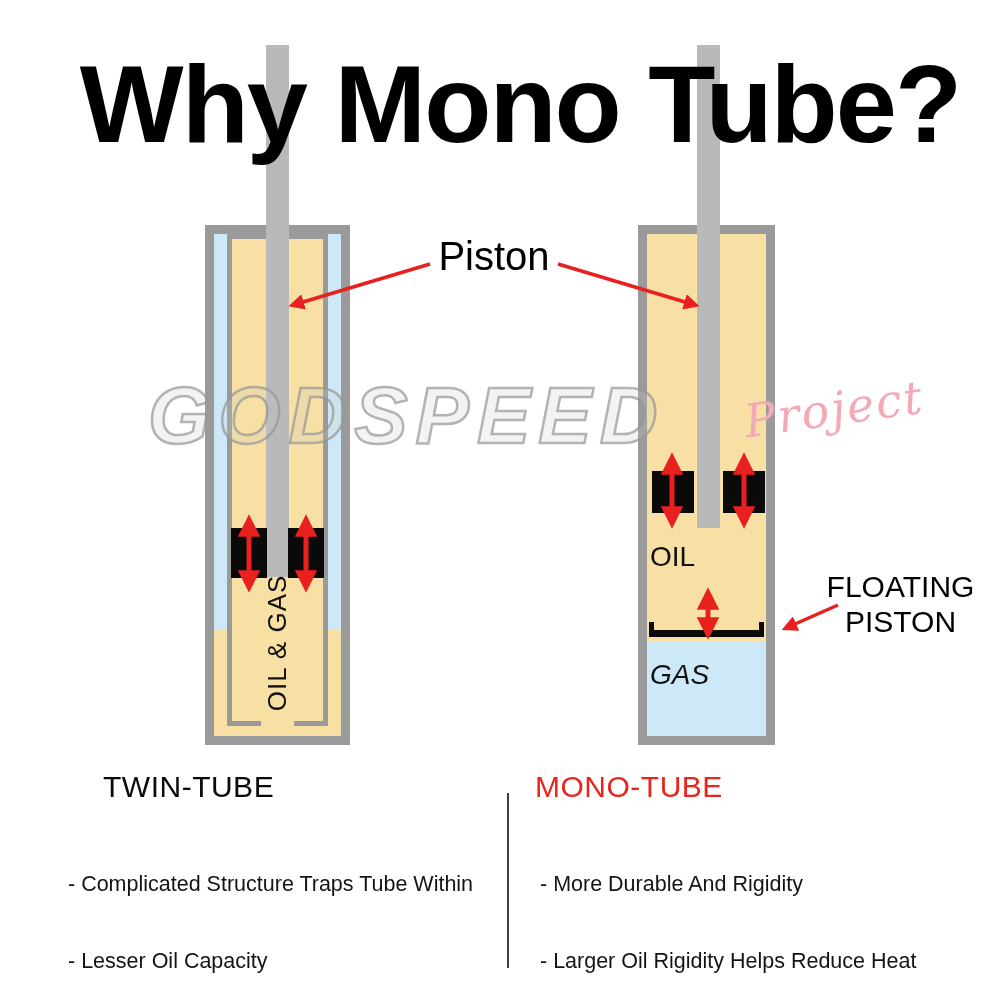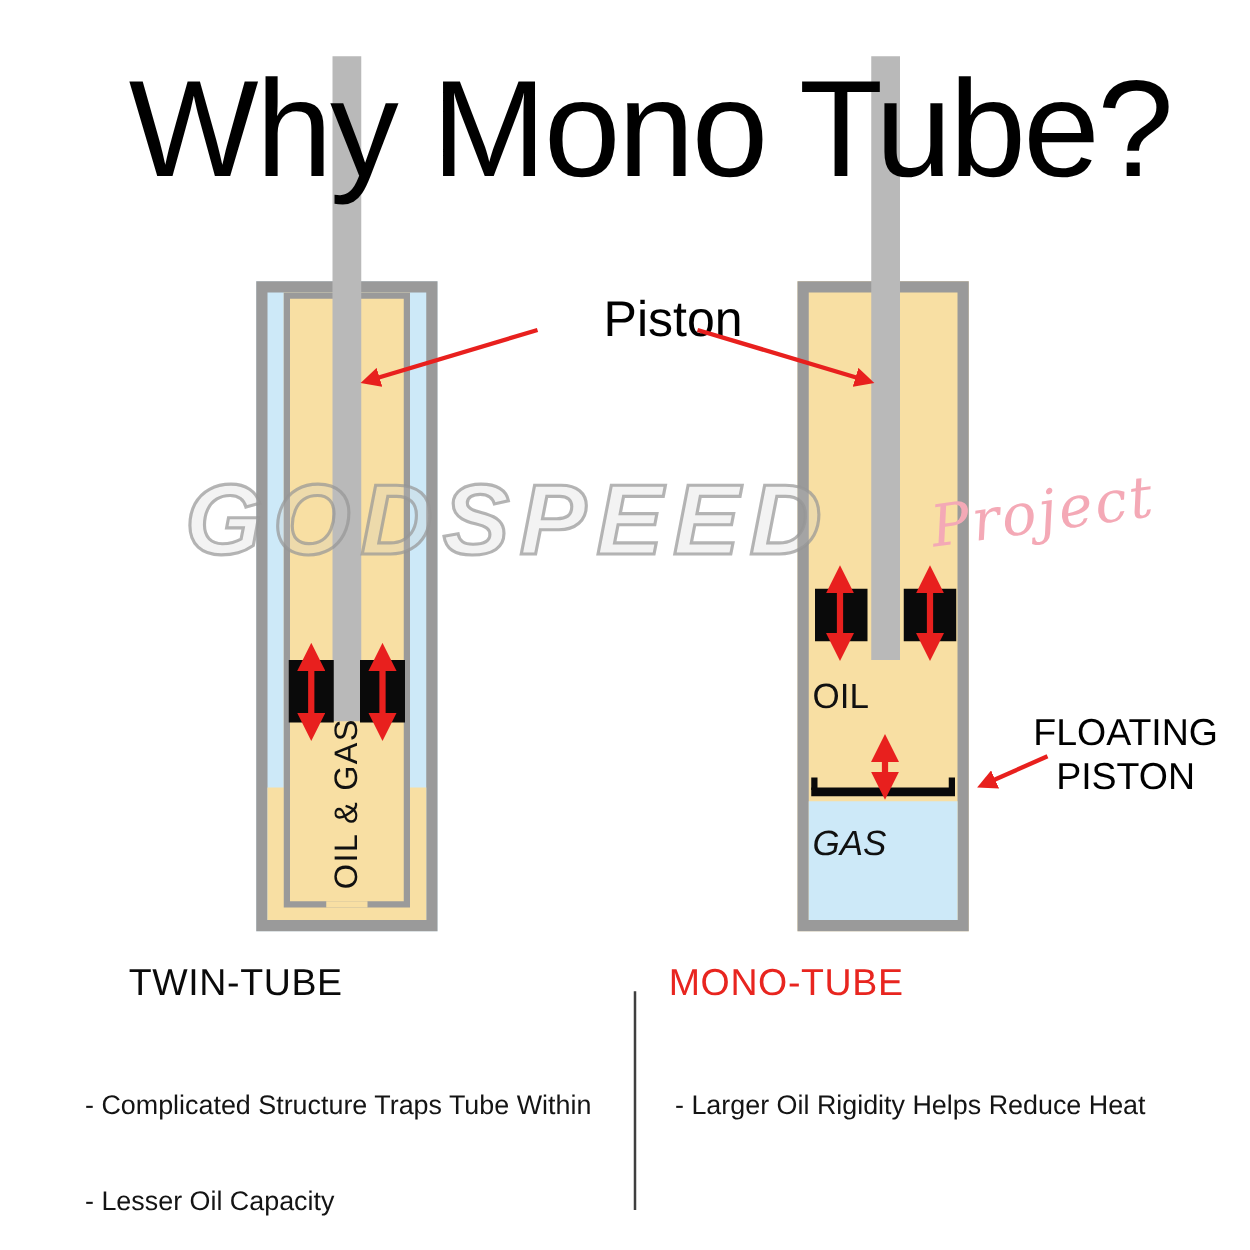--- a/index.html
+++ b/index.html
@@ -3,21 +3,21 @@
 <meta charset="utf-8">
 <style>
   * { margin:0; padding:0; box-sizing:border-box; }
   html,body { background:#ffffff; }
   .canvas {
     position:relative; width:1000px; height:1000px; background:#fff;
     overflow:hidden; font-family:"Liberation Sans","DejaVu Sans",sans-serif; color:#000;
   }
   .title {
     position:absolute; top:40px; left:0; width:100%; text-align:center;
-    font-size:110px; font-weight:400; letter-spacing:-2px; z-index:5;padding-left:40px;
+    font-size:110px; font-weight:700; letter-spacing:-2px; z-index:5;padding-left:40px;
   }
   
   .rod { position:absolute; width:23px; background:#b9b9b9; z-index:3; }
   .rod-left  { left:266px; top:45px; height:532px; }
   .rod-right { left:697px; top:45px; height:483px; }
   
   .tube { position:absolute; top:225px; height:520px; border:9px solid #9a9a9a; z-index:1; }
   .tube-left  { left:205px; width:145px; background:#cde9f8; }
   .tube-right { left:638px; width:137px; background:#f8dfa3; }
   .tt-bottom-oil { position:absolute; left:0; right:0; bottom:0; height:106px; background:#f8dfa3; }
@@ -35,21 +35,21 @@
   .pb-r1 { left:652px; top:471px; width:42px; height:42px; }
   .pb-r2 { left:723px; top:471px; width:42px; height:42px; }
   
   .oilgas-label { position:absolute; left:277px; top:643px; transform:translate(-50%,-50%) rotate(-90deg);
                   font-size:26px; letter-spacing:1px; white-space:nowrap; color:#111; z-index:4; }
   .oil-label, .gas-label { position:absolute; left:650px; width:120px; text-align:left;
                   font-size:28px; color:#111; z-index:4; }
   .oil-label { top:541px; }
   .gas-label { top:659px;font-style:italic; }
   
-  .piston-label { position:absolute; left:394px; top:234px; width:200px; text-align:right;
+  .piston-label { position:absolute; left:394px; top:234px; width:200px; text-align:center;
                   font-size:40px; z-index:5; }
   .floating-label { position:absolute; left:818px; top:570px; width:165px; text-align:center;
                   font-size:30px; line-height:1.15; z-index:5; }
   
   .watermark { position:absolute; left:148px; top:370px; z-index:6; white-space:nowrap;
                font-style:italic; font-weight:bold; font-size:80px; letter-spacing:8px;
                color:rgba(200,200,200,0.22); -webkit-text-stroke:2.5px rgba(150,150,150,0.7); }
   .watermark-suffix { position:absolute; left:744px; top:382px; z-index:6;
                font-family:"DejaVu Serif",serif; font-style:italic; font-size:46px;
                letter-spacing:2px; color:#f4a9b6; transform:rotate(-8deg); }
@@ -130,19 +130,20 @@
 
   <div class="list list-twin">
     <div class="list-line">- Complicated Structure Traps Tube Within</div>
     <div class="list-line">- Lesser Oil Capacity</div>
     
     
     
   </div>
 
   <div class="list list-mono">
+    <div class="list-line">- More Durable And Rigidity</div>
     <div class="list-line">- Larger Oil Rigidity Helps Reduce Heat</div>
     
     
     
   </div>
 
 </div>
 
 </body></html>

